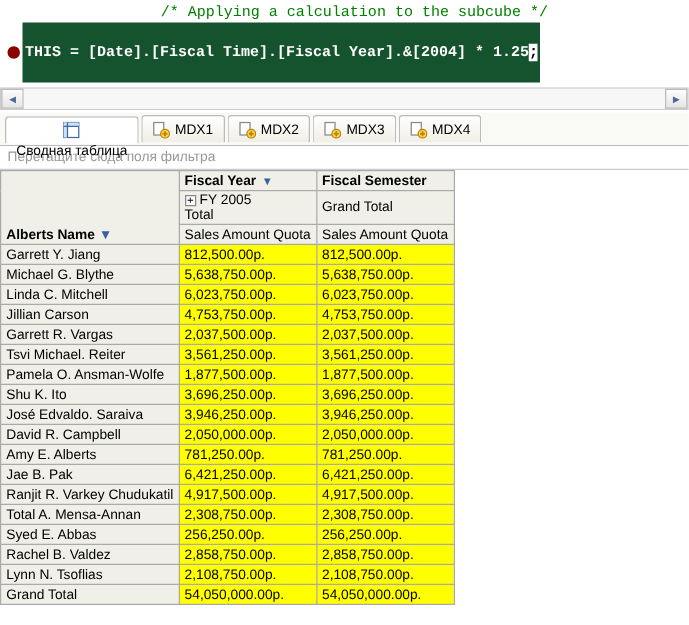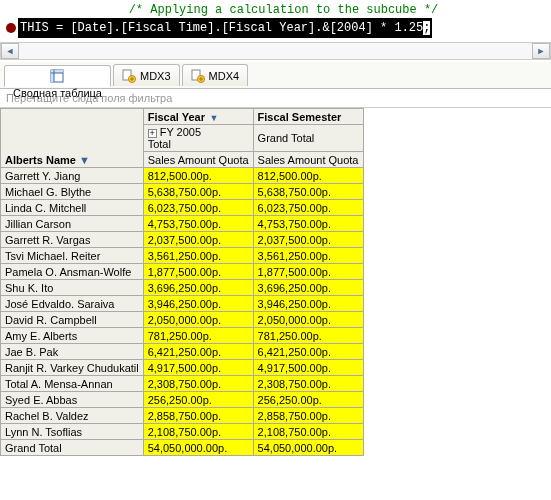--- a/index.html
+++ b/index.html
@@ -2,21 +2,21 @@
 <html><head>
 <meta charset="utf-8">
 <style>
   * { box-sizing: border-box; margin: 0; padding: 0; }
   body { font-family: Tahoma, Arial, sans-serif; font-size: 11px; background: #fff; width: 551px; height: 500px; overflow: hidden; color: #000; }
   
   .code-area { padding: 2px 4px; font-family: 'Courier New', monospace; font-size: 12px; line-height: 16px; text-align: center; }
   .code-line1 { color: #008000; padding-left: 16px; }
   .code-line2-wrap { display: flex; align-items: center; }
   .breakpoint { width: 10px; height: 10px; border-radius: 50%; background: #8b0000; margin-right: 2px; margin-left: 2px; flex-shrink: 0; }
-  .code-line2 { background: #000000; color: #fff; padding: 2px 2px; white-space: nowrap; overflow: hidden; }
+  .code-line2 { background: #14532d; color: #fff; padding: 16px 2px; white-space: nowrap; overflow: hidden; font-weight: bold; }
   .code-line2::after { content: ""; }
   .semicolon { color: #000; background: #fff; }
   
   .hscroll { display: flex; align-items: center; border: 1px solid #ccc; background: #f0f0f0; height: 18px; margin: 2px 0; }
   .hscroll-btn { width: 18px; height: 16px; background: linear-gradient(#fdfdfd,#e5e5e5); border: 1px solid #bbb; display: flex; align-items: center; justify-content: center; color: #4a6a9a; font-size: 9px; cursor: pointer; }
   .hscroll-track { flex: 1; height: 16px; background: #f7f7f7; }
   
   .tabbar { display: flex; gap: 2px; padding: 2px 4px; border-bottom: 1px solid #bbb; background: #f9f9f6; align-items: flex-end; }
   .tab { display: flex; align-items: center; gap: 4px; padding: 3px 8px; border: 1px solid #bbb; border-bottom: none; background: linear-gradient(#fff,#f0eee5); border-radius: 3px 3px 0 0; cursor: pointer; height: 22px; }
   .tab.active { background: #fff; border-bottom: 1px solid #fff; position: relative; top: 1px; flex-direction: column; }
@@ -67,20 +67,42 @@
   </div>
   <div class="tab">
     <span class="tab-icon mdx-icon">
       <svg viewBox="0 0 14 14">
           <rect x="1" y="1" width="8" height="10" fill="#fff" stroke="#888"></rect>
           <circle cx="10" cy="10" r="3.5" fill="#ffd24a" stroke="#b8860b"></circle>
           <rect x="9.3" y="8" width="1.4" height="4" fill="#b8860b"></rect>
           <rect x="8" y="9.3" width="4" height="1.4" fill="#b8860b"></rect>
         </svg>
     </span>
+    <span>MDX1</span>
+  </div>
+  <div class="tab">
+    <span class="tab-icon mdx-icon">
+      <svg viewBox="0 0 14 14">
+          <rect x="1" y="1" width="8" height="10" fill="#fff" stroke="#888"></rect>
+          <circle cx="10" cy="10" r="3.5" fill="#ffd24a" stroke="#b8860b"></circle>
+          <rect x="9.3" y="8" width="1.4" height="4" fill="#b8860b"></rect>
+          <rect x="8" y="9.3" width="4" height="1.4" fill="#b8860b"></rect>
+        </svg>
+    </span>
+    <span>MDX2</span>
+  </div>
+  <div class="tab">
+    <span class="tab-icon mdx-icon">
+      <svg viewBox="0 0 14 14">
+          <rect x="1" y="1" width="8" height="10" fill="#fff" stroke="#888"></rect>
+          <circle cx="10" cy="10" r="3.5" fill="#ffd24a" stroke="#b8860b"></circle>
+          <rect x="9.3" y="8" width="1.4" height="4" fill="#b8860b"></rect>
+          <rect x="8" y="9.3" width="4" height="1.4" fill="#b8860b"></rect>
+        </svg>
+    </span>
     <span>MDX3</span>
   </div>
   <div class="tab">
     <span class="tab-icon mdx-icon">
       <svg viewBox="0 0 14 14">
           <rect x="1" y="1" width="8" height="10" fill="#fff" stroke="#888"></rect>
           <circle cx="10" cy="10" r="3.5" fill="#ffd24a" stroke="#b8860b"></circle>
           <rect x="9.3" y="8" width="1.4" height="4" fill="#b8860b"></rect>
           <rect x="8" y="9.3" width="4" height="1.4" fill="#b8860b"></rect>
         </svg>

